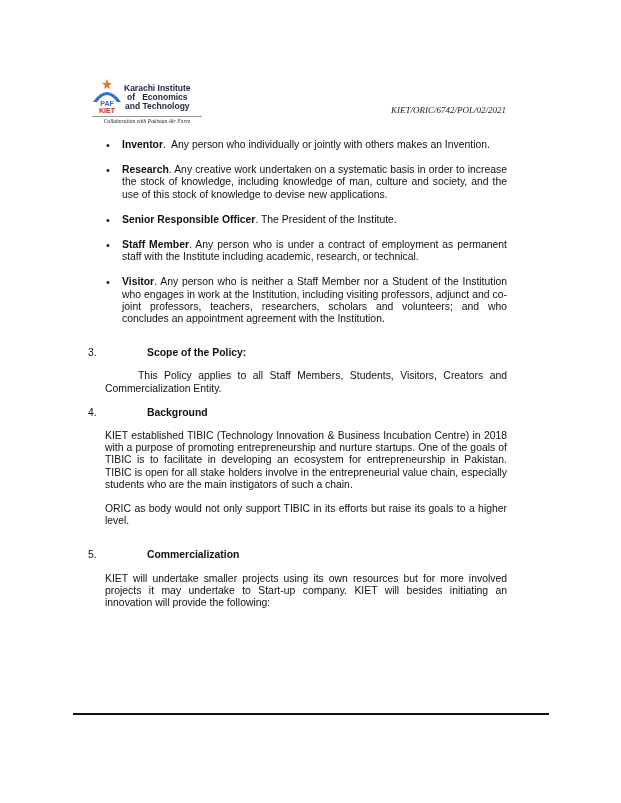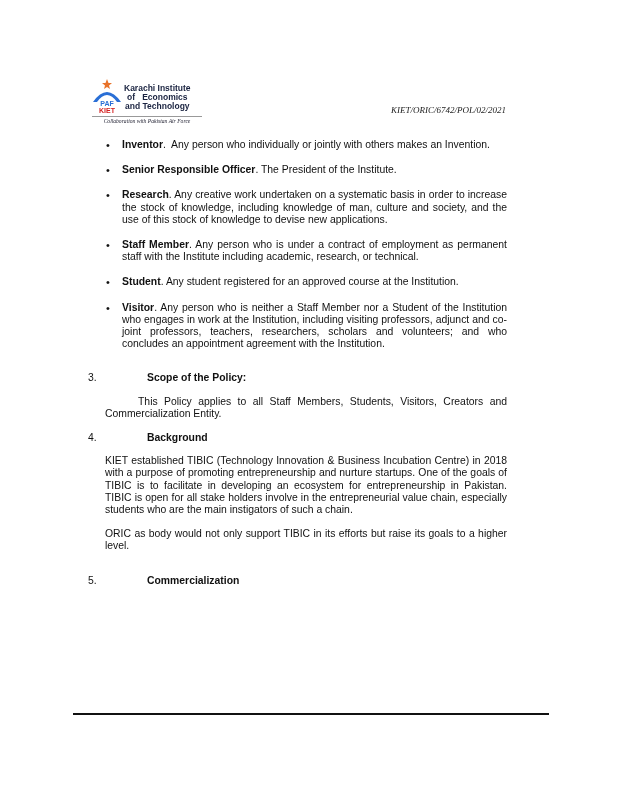--- a/index.html
+++ b/index.html
@@ -36,36 +36,36 @@
     <div>and Technology</div>
   </div>
   <div class="logo-tag">Collaboration with Pakistan Air Force</div>
 </div>
 
 <div class="docref">KIET/ORIC/6742/POL/02/2021</div>
 
 <div class="content">
   <div>
     <div class="bullet"><span class="b">Inventor</span><span>.</span><span style="white-space:pre-wrap">  Any person who individually or jointly with others makes an Invention.</span></div>
+    <div class="bullet"><span class="b">Research</span><span>.</span><span>  Any creative work undertaken on a systematic basis in order to increase the stock of knowledge, including knowledge of man, culture and society, and the use of this stock of knowledge to devise new applications.</span></div>
     <div class="bullet"><span class="b">Senior Responsible Officer</span><span>.</span><span> The President of the Institute.</span></div>
-    <div class="bullet"><span class="b">Research</span><span>.</span><span>  Any creative work undertaken on a systematic basis in order to increase the stock of knowledge, including knowledge of man, culture and society, and the use of this stock of knowledge to devise new applications.</span></div>
     <div class="bullet"><span class="b">Staff Member</span><span>.</span><span>  Any person who is under a contract of employment as permanent staff with the Institute including academic, research, or technical.</span></div>
-    <div class="bullet"><span class="b">Student</span><span>.</span><span> Any student registered for an approved course at the Institution.</span></div>
     <div class="bullet" style="margin-bottom:22px"><span class="b">Visitor</span><span>.</span><span>  Any person who is neither a Staff Member nor a Student of the Institution who engages in work at the Institution, including visiting professors, adjunct and co-joint professors, teachers, researchers, scholars and volunteers; and who concludes an appointment agreement with the Institution.</span></div>
   </div>
 
   <div style="margin-left:-17px">
     <div class="section"><span class="num">3.</span><span class="title">Scope of the Policy:</span></div>
     <div class="para indent">This Policy applies to all Staff Members, Students, Visitors, Creators and Commercialization Entity.</div>
   </div>
 
   <div style="margin-left:-17px">
     <div class="section"><span class="num">4.</span><span class="title">Background</span></div>
     <div class="para">KIET established TIBIC (Technology Innovation &amp; Business Incubation Centre) in 2018 with a purpose of promoting entrepreneurship and nurture startups. One of the goals of TIBIC is to facilitate in developing an ecosystem for entrepreneurship in Pakistan.  TIBIC is open for all stake holders involve in the entrepreneurial value chain, especially students who are the main instigators of such a chain.</div>
     <div class="para" style="margin-bottom:22px">ORIC as body would not only support TIBIC in its efforts but raise its goals to a higher level.</div>
   </div>
 
   <div style="margin-left:-17px">
     <div class="section"><span class="num">5.</span><span class="title">Commercialization</span></div>
+    <div class="para">KIET will undertake smaller projects using its own resources but for more involved projects it may undertake to Start-up company. KIET will besides initiating an innovation will provide the following:</div>
   </div>
 </div>
 
 <div class="rule"></div>
 
 </body></html>

